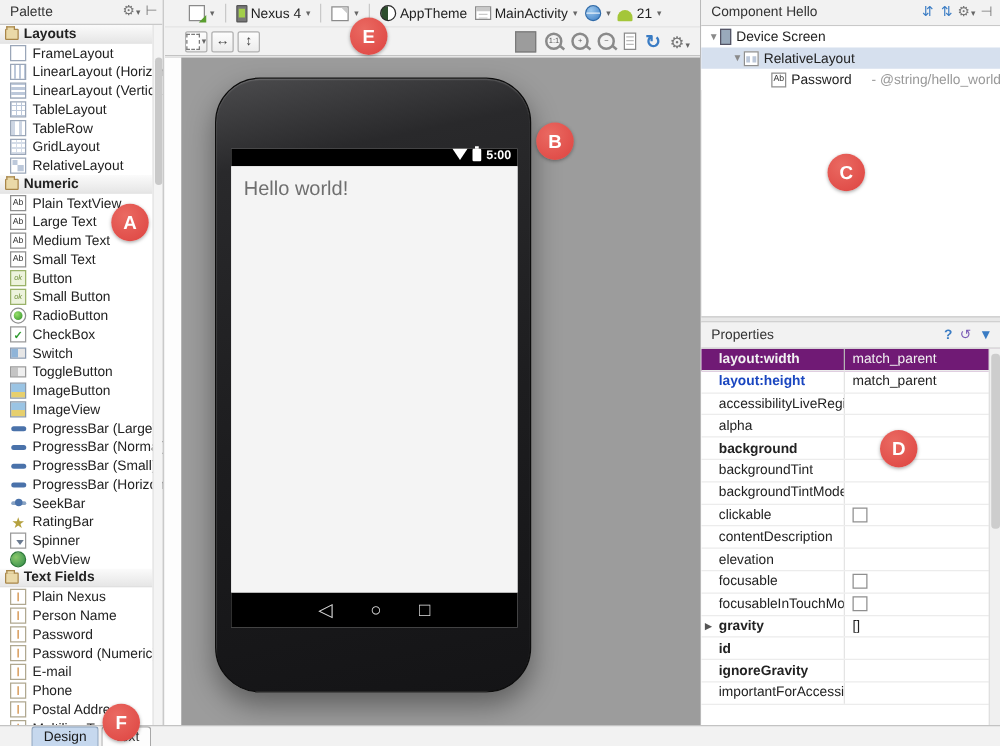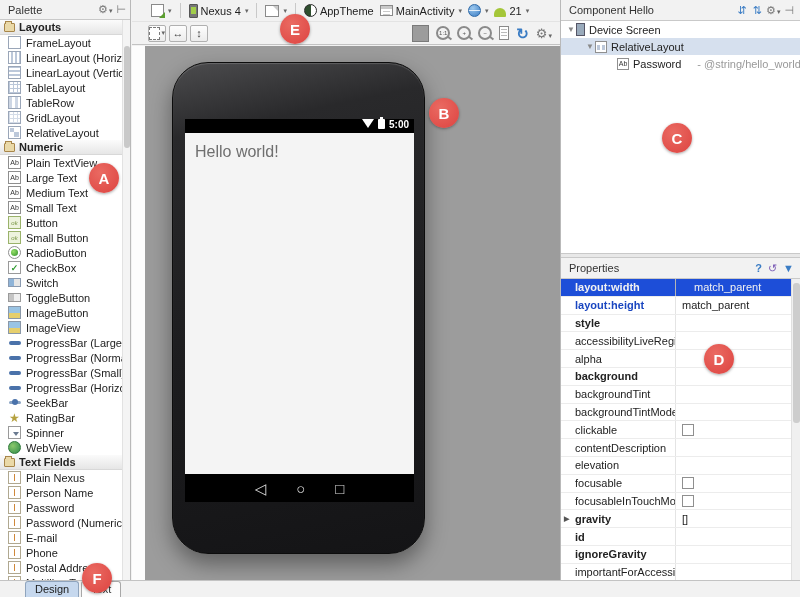--- a/index.html
+++ b/index.html
@@ -112,35 +112,35 @@
   .ti-rel::before { content:""; position:absolute; left:1px; top:3px; width:3px; height:5px; background:#bcc8da; }
   .ti-rel::after { content:""; position:absolute; right:1px; top:3px; width:3px; height:5px; background:#bcc8da; }
   .ti-ab::after { content:"Ab"; }
   .suffix { color:#999; margin-left:16px; }
   #splitter { position:absolute; left:0; top:253px; width:100%; height:5px; background:#e8e8e8; border-top:1px solid #c9c9c9; border-bottom:1px solid #c9c9c9; cursor:row-resize; }
   #props-header { position:absolute; left:0; top:258px; width:100%; }
   #props-body { position:absolute; left:0; top:279px; width:100%; height:301px; overflow:hidden; background:#fff; }
   .prow { height:17.8px; display:flex; align-items:center; border-bottom:1px solid #ececec; }
   .pname { width:115px; padding-left:14px; border-right:1px solid #e4e4e4; height:100%; display:flex; align-items:center; position:relative; white-space:nowrap; overflow:hidden; }
   .pval { flex:1; padding-left:6px; display:flex; align-items:center; height:100%; }
-  .prow.sel { background:#1d4ed8;gap:12px; }
+  .prow.sel { background:#701a75; }
   .prow.sel .pname, .prow.sel .pval { color:#f2f2f2; border-right-color:#b5b5b5; }
   .pbold { font-weight:bold; }
   .pblue { color:#1a46c0; }
   .parrow { position:absolute; left:3px; font-size:7px; color:#555; }
   .pcheck { width:12px; height:12px; border:1px solid #8f8f8f; background:#fff; }
   #props-scroll { position:absolute; right:0; top:279px; width:9px; height:301px; background:#f0f0f0; border-left:1px solid #e0e0e0; }
   #props-thumb { position:absolute; left:1px; top:4px; width:7px; height:140px; background:#cdcdcd; border-radius:3px; }
 
   
   #bottom { position:absolute; left:0; top:580px; width:800px; height:17px; background:#f2f2f2; border-top:1px solid #c3c3c3; display:flex; align-items:flex-end; }
   .tab { height:16px; display:flex; align-items:center; padding:0 9px; font-size:11px; border:1px solid #a8a8a8; border-bottom:none; border-radius:3px 3px 0 0; margin-right:2px; cursor:pointer; }
   .tab.active { background:#c6d8ee; border-color:#8fa4bd; color:#1a1a1a; }
   .tab.inactive { background:#fdfdfd; color:#333; }
-  #tabwrap { margin-left:14px; display:flex; align-items:center; height:17px;padding-left:11px; }
+  #tabwrap { margin-left:14px; display:flex; align-items:flex-end; height:17px;padding-left:11px; }
 
   
   .circ { position:absolute; width:30px; height:30px; border-radius:50%; background:radial-gradient(circle at 38% 32%,#ea6a62,#dd4340); box-shadow:0 1px 3px rgba(0,0,0,.35); color:#fff; font-weight:bold; font-size:15px; display:flex; align-items:center; justify-content:center; z-index:60; }
 </style>
 </head>
 <body>
 
 <div id="app">
 
   <div id="palette">
@@ -422,24 +422,20 @@
     <div id="props-body">
         <div class="prow sel">
           <div class="pname pbold">layout:width</div>
           <div class="pval">match_parent</div>
         </div>
         <div class="prow">
           <div class="pname pbold pblue">layout:height</div>
           <div class="pval">match_parent</div>
         </div>
         <div class="prow">
-          <div class="pname pbold">style</div>
-          <div class="pval"></div>
-        </div>
-        <div class="prow">
           <div class="pname">accessibilityLiveRegion</div>
           <div class="pval"></div>
         </div>
         <div class="prow">
           <div class="pname">alpha</div>
           <div class="pval"></div>
         </div>
         <div class="prow">
           <div class="pname pbold">background</div>
           <div class="pval"></div>

